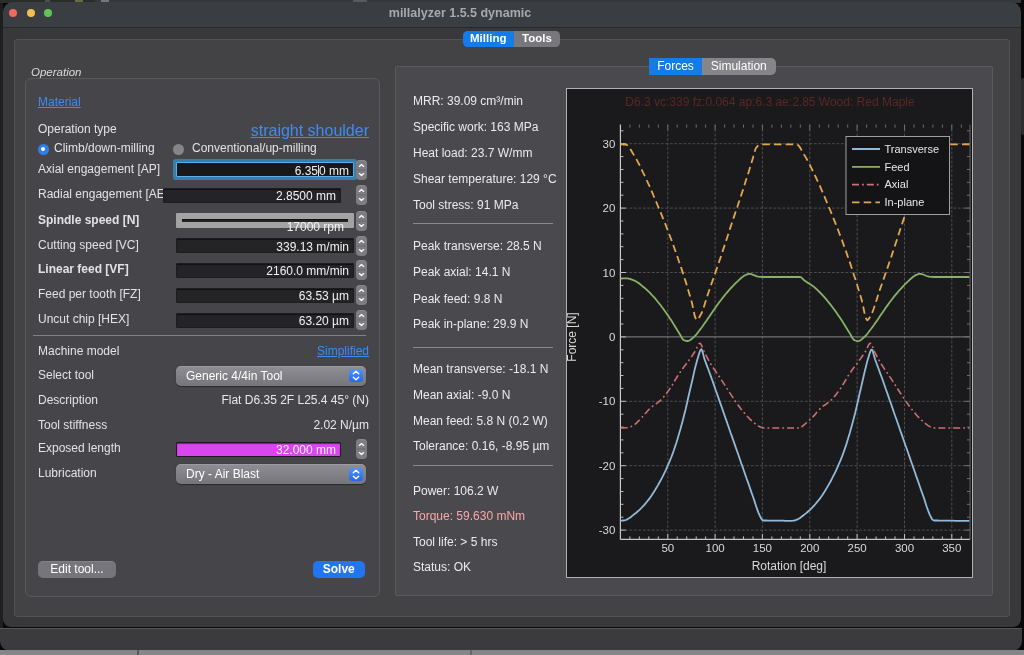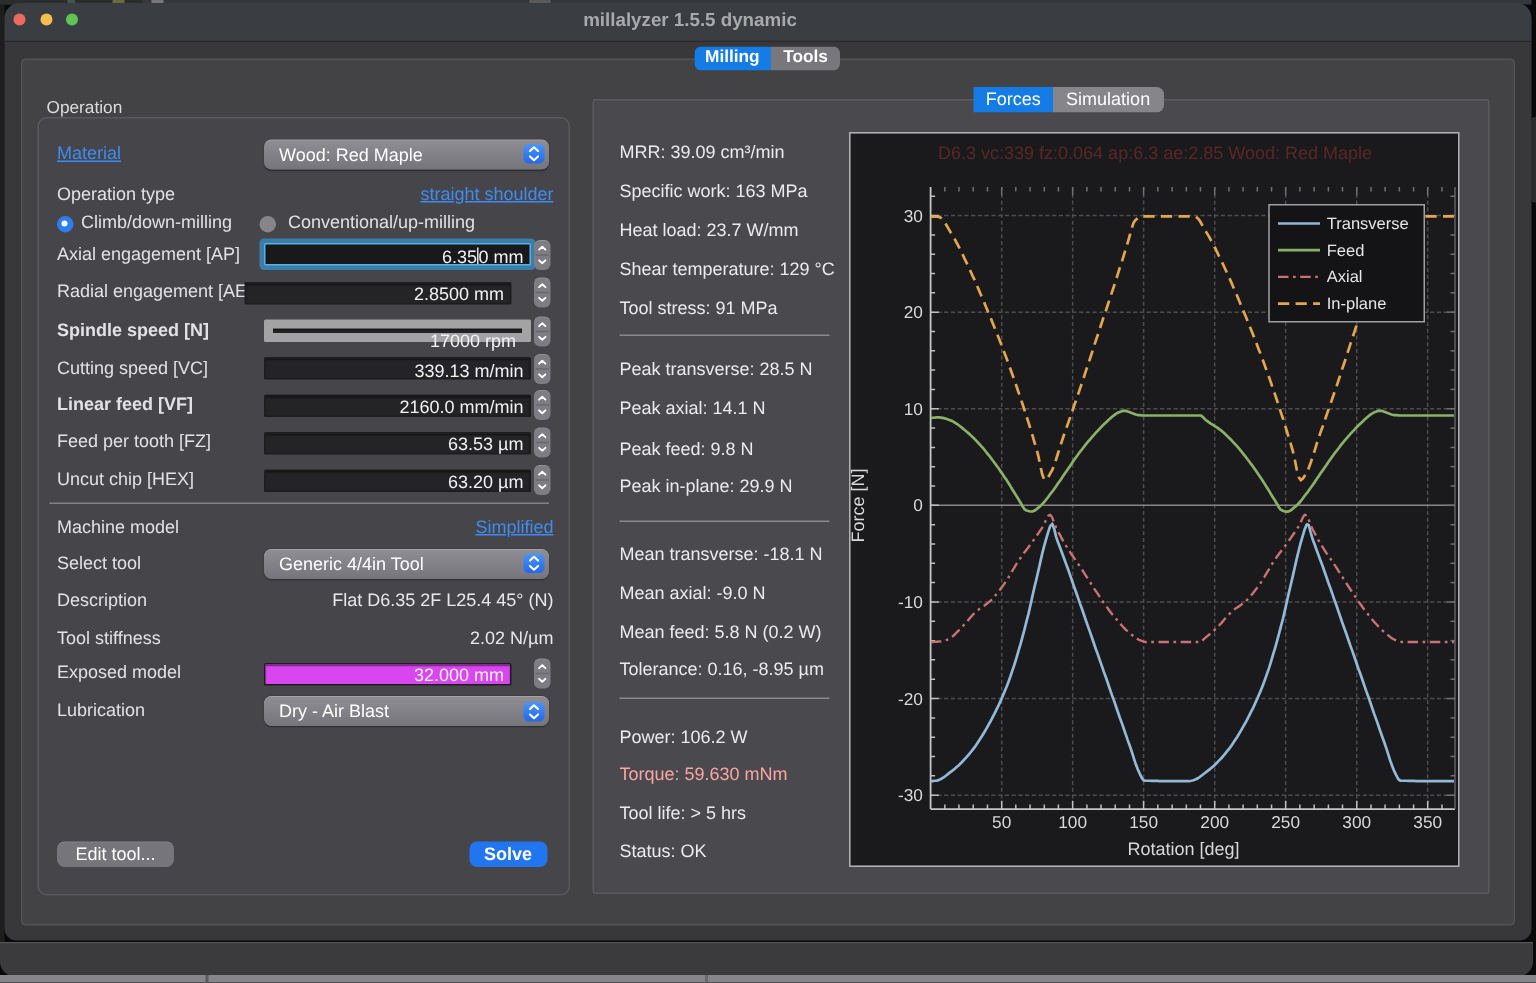--- a/index.html
+++ b/index.html
@@ -26,32 +26,24 @@
 <div style="position:absolute;left:6px;top:7.199999999999999px;width:8px;height:8px;background:#ed6a5e;border-radius:50%;"></div>
 <div style="position:absolute;left:23.5px;top:7.199999999999999px;width:8px;height:8px;background:#f5bf4f;border-radius:50%;"></div>
 <div style="position:absolute;left:41px;top:7.199999999999999px;width:8px;height:8px;background:#61c555;border-radius:50%;"></div>
 <div style="position:absolute;left:0;top:4px;width:914px;text-align:center;font-size:12.5px;font-weight:bold;color:#a9a9ab;">millalyzer 1.5.5 dynamic</div>
 <div style="position:absolute;left:11px;top:37px;width:996px;height:578px;background:#434346;border:1px solid #525257;border-radius:3px;box-sizing:border-box;"></div>
 <div style="position:absolute;left:459.5px;top:29px;width:97.5px;height:15.5px;border-radius:4.5px;overflow:hidden;display:flex;font-size:11.5px;font-weight:bold;color:#fff;text-align:center;line-height:15.5px;">
       <div style="width:51.5px;background:#147ce4;">Milling</div>
       <div style="width:46px;background:#77777c;">Tools</div>
     </div>
 <div style="position:absolute;left:22px;top:76px;width:355px;height:519px;background:#46464a;border:1px solid #58585d;border-radius:6px;box-sizing:border-box;"></div>
-<div style="position:absolute;left:28px;top:64px;font-size:11.5px;color:#dcdcde;">Operation</div>
+<div style="position:absolute;left:28px;top:64px;font-size:11.5px;color:#dcdcde;font-style:italic;">Operation</div>
 <div style="position:absolute;left:35px;top:92.5px;font-size:12px;color:#3f8bf2;text-decoration:underline;">Material</div>
-<div style="position:absolute;left:173px;top:90.5px;width:190px;height:20px;background:linear-gradient(#8e8e94,#75757b);border-radius:5px;box-shadow:inset 0 0.5px 0 rgba(255,255,255,.25),0 0.5px 1px rgba(0,0,0,.4);">
-      <div style="position:absolute;left:10px;top:3px;font-size:12px;color:#fff;">Wood: Red Maple</div>
-      <div style="position:absolute;right:3px;top:3.5px;width:14px;height:13px;border-radius:3.5px;background:linear-gradient(#4e94f7,#2268e9);">
-        <svg style="display:block" width="14" height="13" viewBox="0 0 14 13">
-          <path d="M4.3 4.7 L7 2.2 L9.7 4.7 M4.3 8.3 L7 10.8 L9.7 8.3" fill="none" stroke="#fff" stroke-width="1.4" stroke-linecap="round" stroke-linejoin="round"></path>
-        </svg>
-      </div>
-    </div>
 <div style="position:absolute;left:35px;font-size:12px;color:#e2e2e4;top:119.5px;">Operation type</div>
-<div style="position:absolute;right:652px;top:119.5px;font-size:12px;color:#3f8bf2;text-decoration:underline;">straight shoulder</div>
+<div style="position:absolute;right:652px;top:119.5px;font-size:16px;color:#3f8bf2;text-decoration:underline;">straight shoulder</div>
 <div style="position:absolute;left:34.5px;top:141.5px;width:11px;height:11px;border-radius:50%;background:#2e7ef0;">
       <div style="position:absolute;left:3.4px;top:3.4px;width:4.2px;height:4.2px;border-radius:50%;background:#fff;"></div>
     </div>
 <div style="position:absolute;left:51px;top:139px;font-size:12px;color:#e2e2e4;">Climb/down-milling</div>
 <div style="position:absolute;left:169.5px;top:141.5px;width:11px;height:11px;border-radius:50%;background:#85858a;"></div>
 <div style="position:absolute;left:189px;top:139px;font-size:12px;color:#e2e2e4;">Conventional/up-milling</div>
 <div style="position:absolute;left:35px;font-size:12px;color:#e2e2e4;top:159.5px;">Axial engagement [AP]</div>
 <div style="position:absolute;left:173px;top:160.0px;width:178px;height:15px;border:1px solid #57b0e8;box-shadow:0 0 0 3px rgba(58,130,172,.95);background:#19191c;border-radius:1px;box-sizing:border-box;">
       <div style="position:absolute;right:4px;top:0.5px;font-size:12px;color:#f2f2f2;white-space:pre;">6.35<span style="display:inline-block;width:1px;height:11px;background:#ddd;vertical-align:-1px;"></span>0 mm</div>
     </div>
@@ -137,21 +129,21 @@
       <div style="position:absolute;right:3px;top:3.5px;width:14px;height:13px;border-radius:3.5px;background:linear-gradient(#4e94f7,#2268e9);">
         <svg style="display:block" width="14" height="13" viewBox="0 0 14 13">
           <path d="M4.3 4.7 L7 2.2 L9.7 4.7 M4.3 8.3 L7 10.8 L9.7 8.3" fill="none" stroke="#fff" stroke-width="1.4" stroke-linecap="round" stroke-linejoin="round"></path>
         </svg>
       </div>
     </div>
 <div style="position:absolute;left:35px;font-size:12px;color:#e2e2e4;top:391px;">Description</div>
 <div style="position:absolute;right:652px;top:391px;font-size:12px;color:#e8e8ea;">Flat D6.35 2F L25.4 45° (N)</div>
 <div style="position:absolute;left:35px;font-size:12px;color:#e2e2e4;top:415.5px;">Tool stiffness</div>
 <div style="position:absolute;right:652px;top:415.5px;font-size:12px;color:#e8e8ea;">2.02 N/µm</div>
-<div style="position:absolute;left:35px;font-size:12px;color:#e2e2e4;top:439px;">Exposed model</div>
+<div style="position:absolute;left:35px;font-size:12px;color:#e2e2e4;top:439px;">Exposed length</div>
 <div style="position:absolute;left:173px;top:439.5px;width:165px;height:15px;border:1px solid #1d1d20;background:#d946ef;box-shadow:inset 0 1px 1px rgba(0,0,0,.5);border-radius:1px;box-sizing:border-box;">
       <div style="position:absolute;right:4px;top:0.5px;font-size:12px;color:#f2f2f2;white-space:pre;">32.000 mm</div>
     </div>
 <div style="position:absolute;left:353px;top:437px;width:11px;height:20px;background:#7d7d83;border-radius:4px;box-shadow:inset 0 0.5px 0 rgba(255,255,255,.2);">
       <svg style="display:block" width="11" height="20" viewBox="0 0 11 20">
         <line x1="1" y1="10" x2="10" y2="10" stroke="#68686d" stroke-width="1"></line>
         <path d="M3.4 6.4 L5.5 4.5 L7.6 6.4" fill="none" stroke="#fff" stroke-width="1.3" stroke-linecap="round" stroke-linejoin="round"></path>
         <path d="M3.4 13.6 L5.5 15.5 L7.6 13.6" fill="none" stroke="#fff" stroke-width="1.3" stroke-linecap="round" stroke-linejoin="round"></path>
       </svg>
     </div>

